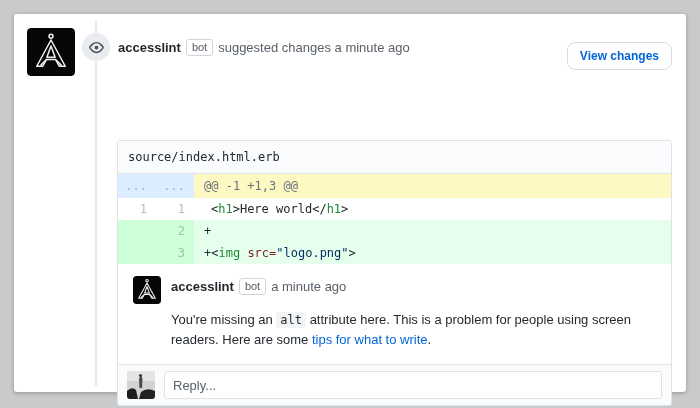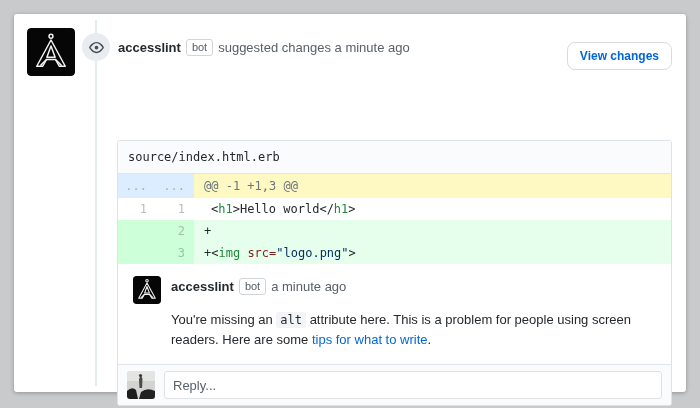--- a/index.html
+++ b/index.html
@@ -145,21 +145,21 @@
 
     <div class="diff-row row-hunk">
       <div class="gut">...</div>
       <div class="gut">...</div>
       <div class="code">@@ -1 +1,3 @@</div>
     </div>
 
     <div class="diff-row row-line">
       <div class="gut">1</div>
       <div class="gut">1</div>
-      <div class="code ctx-pad"><span>&lt;</span><span class="tok-tag">h1</span><span>&gt;</span><span>Hello world</span><span>&lt;/</span><span class="tok-tag">h1</span><span>&gt;</span></div>
+      <div class="code ctx-pad"><span>&lt;</span><span class="tok-tag">h1</span><span>&gt;</span><span>Here world</span><span>&lt;/</span><span class="tok-tag">h1</span><span>&gt;</span></div>
     </div>
 
     <div class="diff-row row-line row-add">
       <div class="gut"></div>
       <div class="gut">2</div>
       <div class="code"><span>+</span></div>
     </div>
 
     <div class="diff-row row-line row-add">
       <div class="gut"></div>

